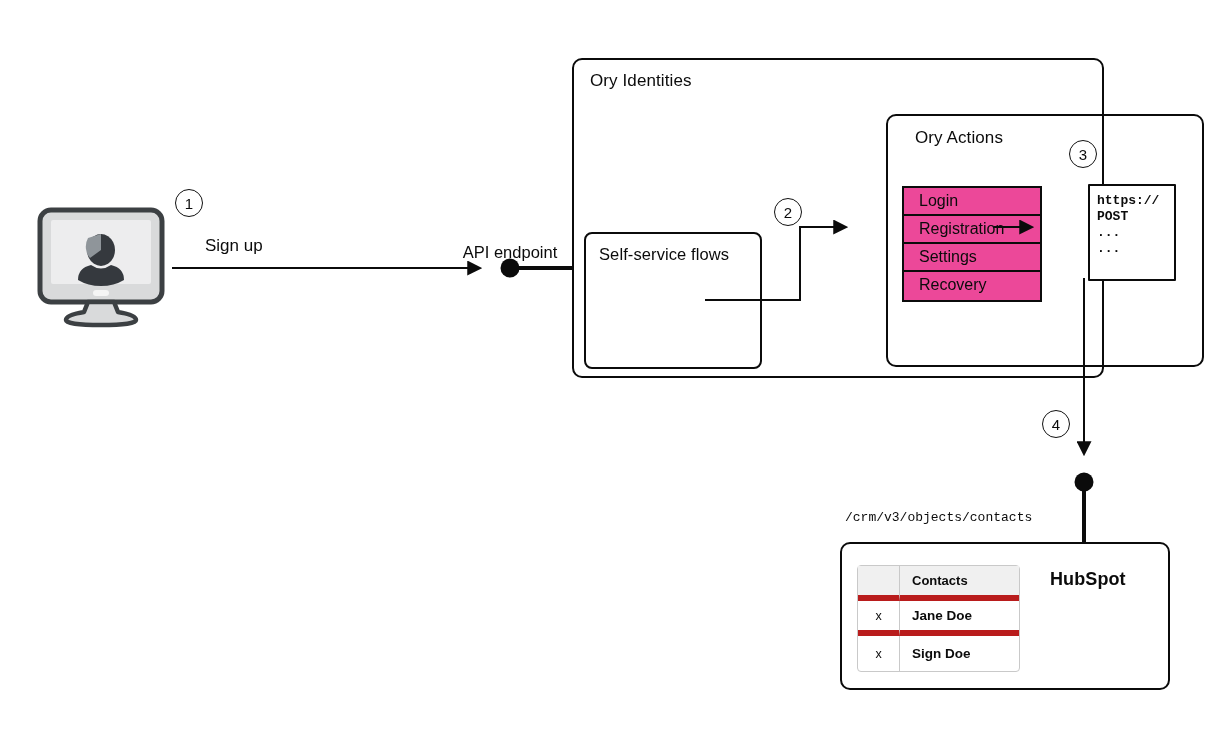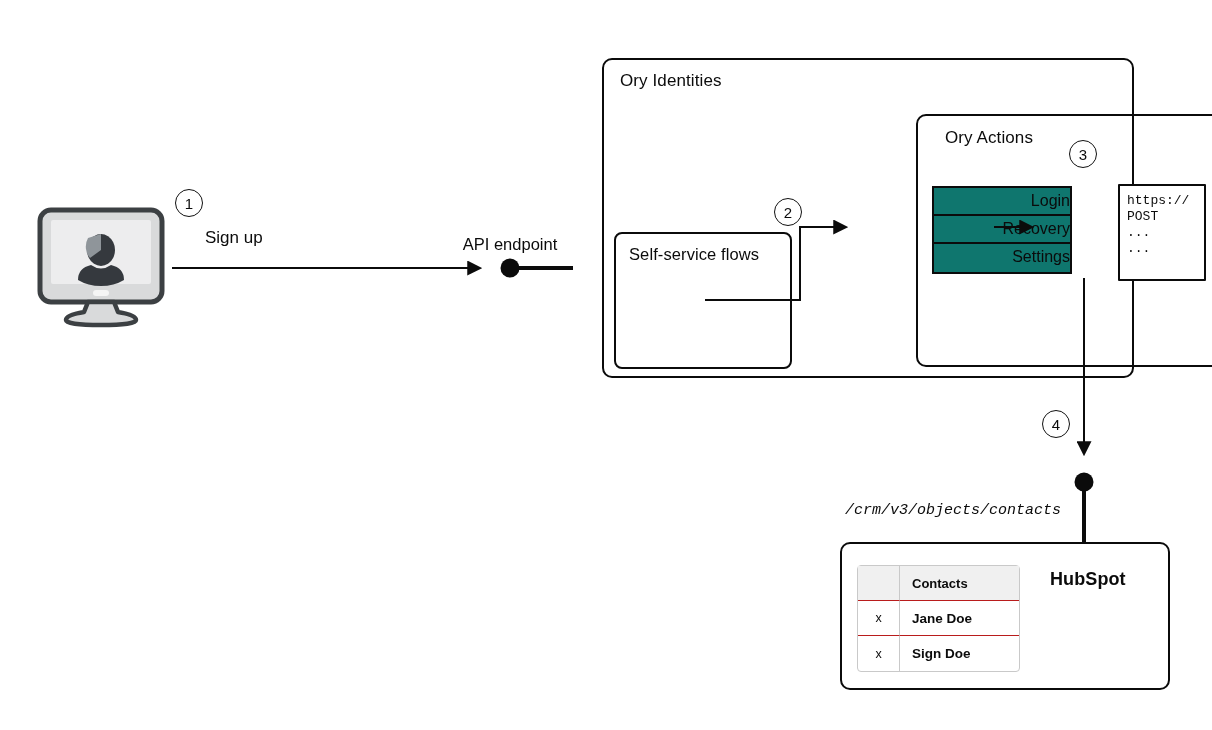--- a/index.html
+++ b/index.html
@@ -29,100 +29,100 @@
   .box-title {
     position: absolute;
     font-size: 17px;
     letter-spacing: .1px;
     white-space: nowrap;
   }
   .label {
     position: absolute;
     white-space: nowrap;
     z-index: 20;
+    margin-top: 8px;
   }
   .badge {
     position: absolute;
     width: 28px; height: 28px;
     border: 1.6px solid #111;
     border-radius: 50%;
     background: #fff;
     display: flex; align-items: center; justify-content: center;
     font-size: 15px;
     z-index: 40;
   }
   
   .monitor { position: absolute; left: 36px; top: 206px; width: 130px; height: 128px; z-index: 10; }
   
-  .ory-identities { left: 602px; top: 58px; width: 532px; height: 320px; }
+  .ory-identities { left: 572px; top: 58px; width: 532px; height: 320px; }
   .ory-identities > .box-title { left: 16px; top: 11px; }
   .self-service { left: 10px; top: 172px; width: 178px; height: 137px; border-width: 2px; border-radius: 8px; }
   .self-service > .box-title { left: 13px; top: 11px; font-size: 16.5px; }
   .ory-actions { left: 268px; top: 54px; width: 318px; height: 253px; margin-left: 44px; }
   .ory-actions > .box-title { left: 27px; top: 12px; }
   
   .flow-list {
     position: absolute;
     left: 14px; top: 70px;
     width: 140px;
     border: 2px solid #0b0b0b;
     background: #fff;
   }
   .flow-row {
     height: 28px;
     line-height: 26px;
-    padding-left: 7px;
+    padding-left: 15px;
     font-size: 16px;
     border-bottom: 2px solid #0b0b0b;
-    background: #0f766e;
+    background: #ec4899;
     white-space: nowrap;
-    text-align: right;
   }
   .flow-row:last-child { border-bottom: none; }
   
   .code-box {
     position: absolute;
     left: 200px; top: 68px;
     width: 88px; height: 97px;
     border: 2.5px solid #0b0b0b;
     border-radius: 1px;
     background: #fff;
     padding: 7px 0 0 7px;
+    font-weight: bold;
   }
   .code-line {
     font-family: "Liberation Mono", "DejaVu Sans Mono", monospace;
     font-size: 13px;
     line-height: 16px;
     white-space: pre;
   }
   
   .signup-label { left: 205px; top: 228px; font-size: 17px; }
   .api-endpoint-label { left: 455px; top: 235px; width: 110px; text-align: center; font-size: 16.5px; }
   .crm-path-label {
     left: 845px; top: 502px;
     font-family: "Liberation Mono", "DejaVu Sans Mono", monospace;
-    font-size: 15px;
-    font-style: italic;
+    font-size: 13px;
   }
   
   .hubspot-box { left: 840px; top: 542px; width: 330px; height: 148px; }
   .hubspot-title { left: 208px; top: 25px; font-size: 18px; font-weight: bold; }
   .contacts-table {
     position: absolute;
     left: 15px; top: 21px;
     border-collapse: separate;
     border-spacing: 0;
     border: 1px solid #c9c9c9;
     border-radius: 4px;
     background: #fff;
     font-size: 13.5px;
   }
   .contacts-table th, .contacts-table td {
     border-right: 1px solid #c9c9c9;
-    border-bottom: 1px solid #b91c1c;
+    border-bottom: 6px solid #b91c1c;
     height: 35px;
     vertical-align: middle;
   }
   .contacts-table th:last-child, .contacts-table td:last-child { border-right: none; font-weight: bold; }
   .contacts-table tr:last-child td { border-bottom: none; }
   .contacts-table thead th { background: #f0f0f0; }
   .col-check { width: 42px; text-align: center; font-size: 12.5px; }
   .col-name  { width: 119px; text-align: left; padding-left: 12px; }
   .contacts-table thead .col-name { font-weight: bold; font-size: 13px; }
 </style>
@@ -154,22 +154,23 @@
 
     <div class="box self-service">
       <div class="box-title">Self-service flows</div>
     </div>
 
     <div class="box ory-actions">
       <div class="box-title">Ory Actions</div>
 
       <div class="flow-list">
         <div class="flow-row">Login</div>
+        <div class="flow-row">Registration</div>
+        <div class="flow-row">Settings</div>
         <div class="flow-row">Recovery</div>
-        <div class="flow-row">Settings</div>
       </div>
 
       <div class="code-box">
         <div class="code-line">https://</div>
         <div class="code-line">POST</div>
         <div class="code-line">...</div>
         <div class="code-line">...</div>
       </div>
     </div>
   </div>

